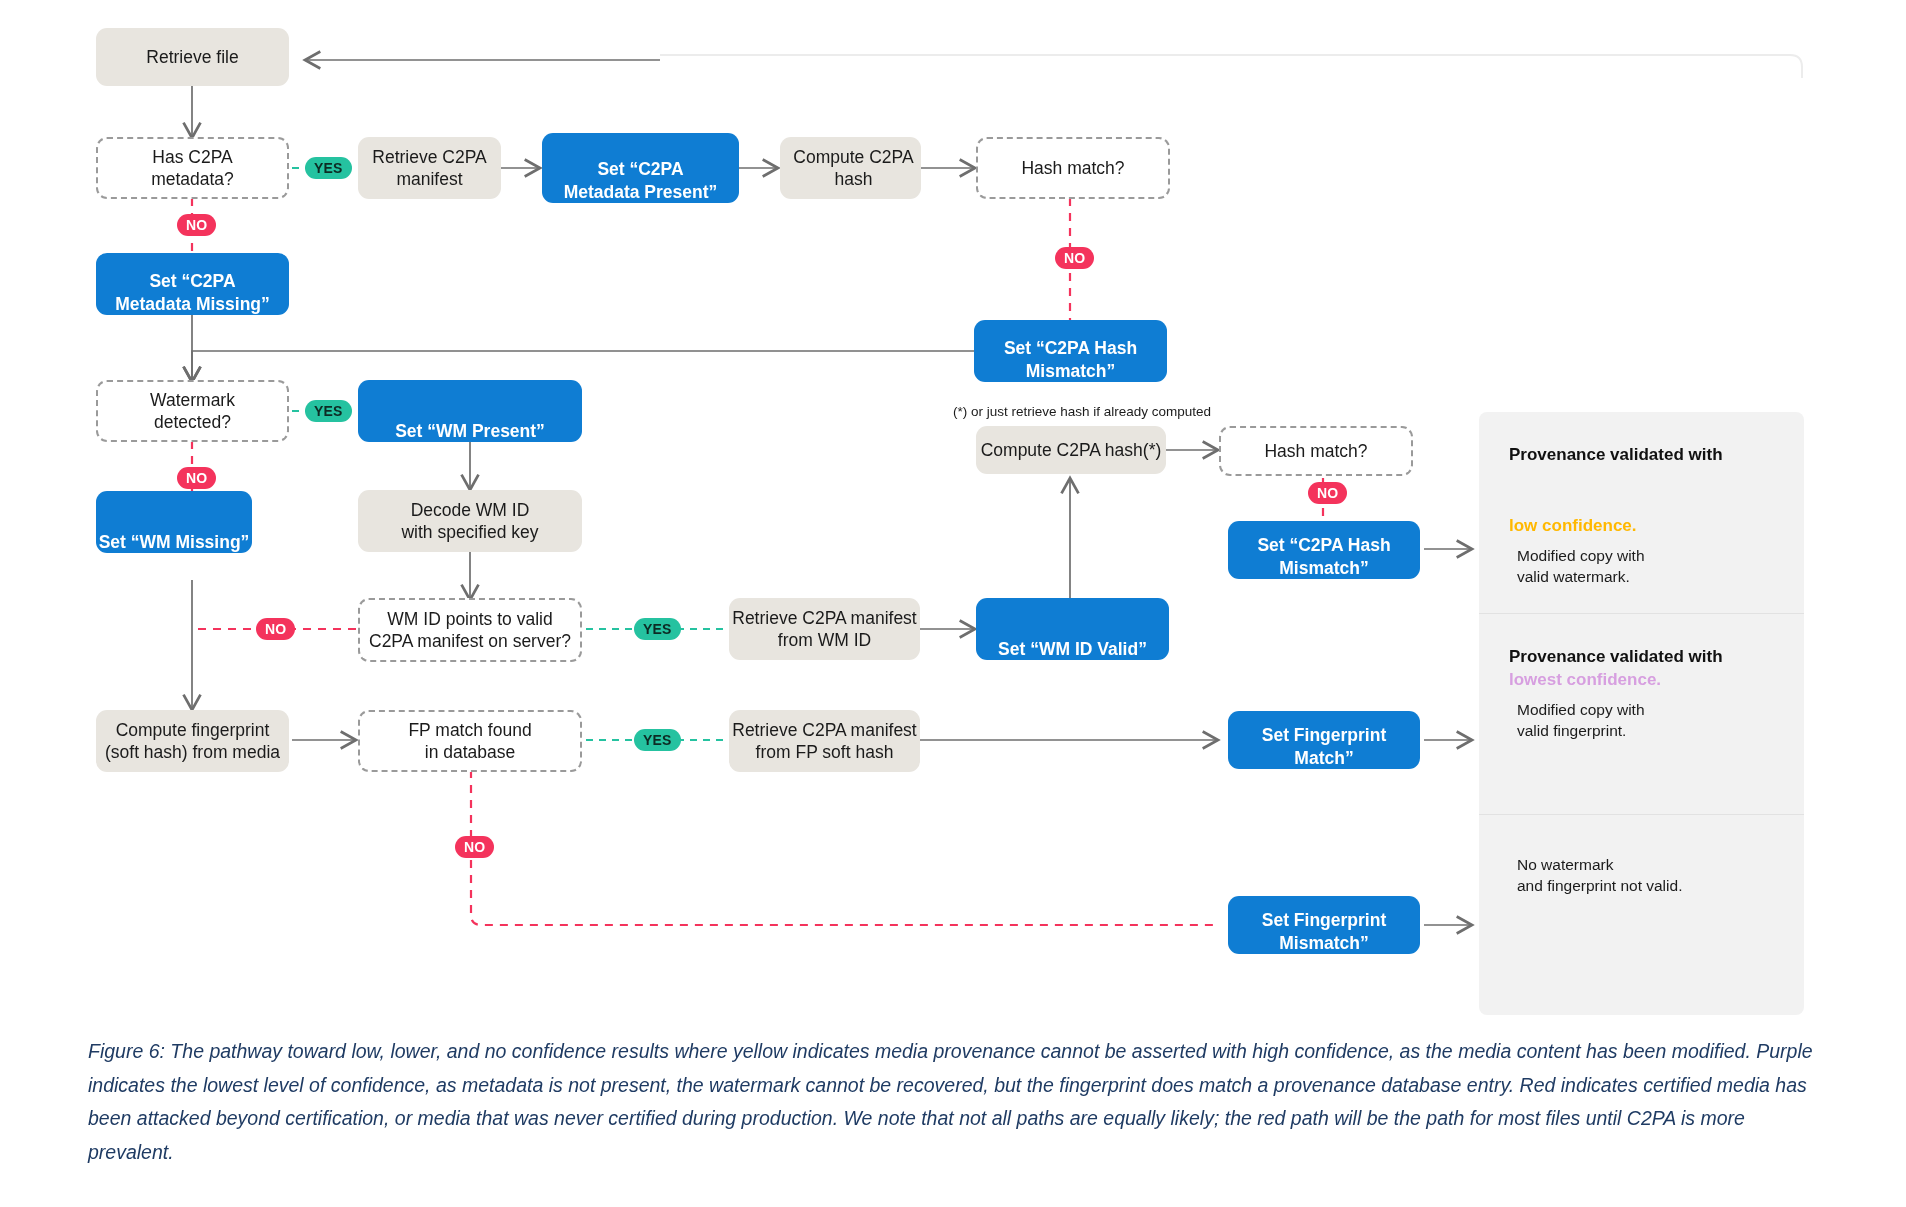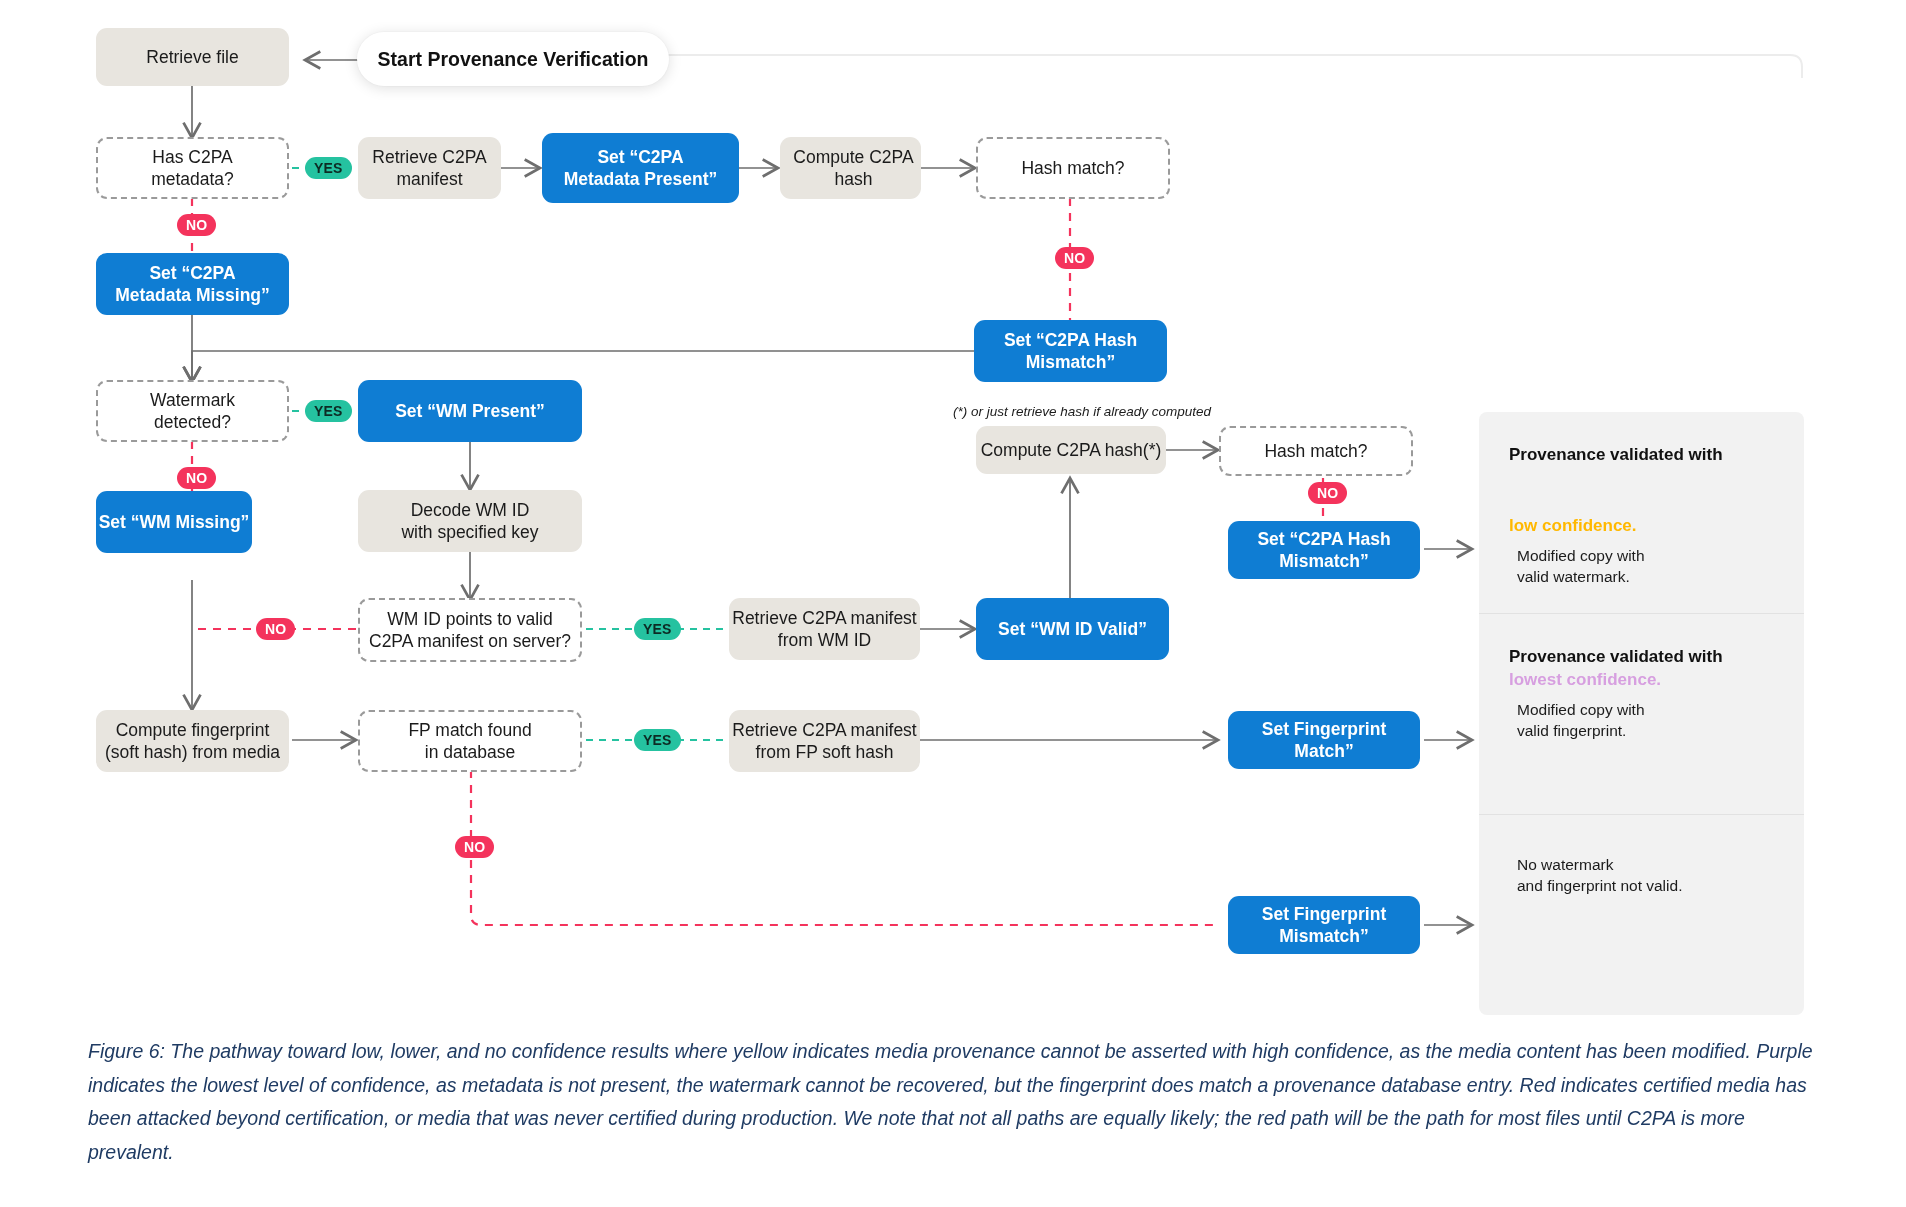--- a/index.html
+++ b/index.html
@@ -52,20 +52,21 @@
     border: 2px dashed #9a9a9a;
     color: #1b1b1b;
     font-size: 17.5px;
     font-weight: 400;
   }
   .node-state {
     background: #0f7dd3;
     color: #ffffff;
     font-size: 17.5px;
     font-weight: 700;
+    align-items: flex-end;
   }
   .node-start {
     background: #ffffff;
     color: #111111;
     font-size: 19.5px;
     font-weight: 700;
     border-radius: 28px;
     box-shadow: 0 2px 14px rgba(0,0,0,0.13), 0 0 0 1px rgba(0,0,0,0.015);
   }
 
@@ -87,21 +88,20 @@
   }
   .pill-yes { background: #25c2a0; color:#0d2b24; }
   .pill-no  { background: #f4335c; }
 
   
   .footnote {
     position: absolute;
     font-size: 13.5px;
     color: #1b1b1b;
     white-space: nowrap;
-    font-style: italic;
   }
 
   
   #results-panel {
     position: absolute;
     left: 1479px;
     top: 412px;
     width: 325px;
     height: 603px;
     background: #f2f2f2;
@@ -246,23 +246,20 @@
     <path d="M471,770 L471,915 Q471,925 481,925 L1218,925" fill="none" stroke="#f4335c" stroke-width="2.2" stroke-dasharray="8 7"></path>
 
     
     <line x1="1424" y1="925" x2="1472" y2="925" stroke="#6e6e6e" stroke-width="1.7" marker-end="url(#arrowOpen)"></line>
   </svg>
 
   <div class="node node-process" style="left:96px; top:28px; width:193px; height:58px;">
     <span class="lbl">Retrieve file</span>
   </div>
 
-  <div class="node node-start" style="left:357px; top:32px; width:312px; height:54px;">
-    <span class="lbl">Start Provenance Verification</span>
-  </div>
 
   <div class="node node-decision" style="left:96px; top:137px; width:193px; height:62px;">
     <span class="lbl">Has C2PA
 metadata?</span>
   </div>
 
   <div class="node node-process" style="left:358px; top:137px; width:143px; height:62px;">
     <span class="lbl">Retrieve C2PA
 manifest</span>
   </div>

